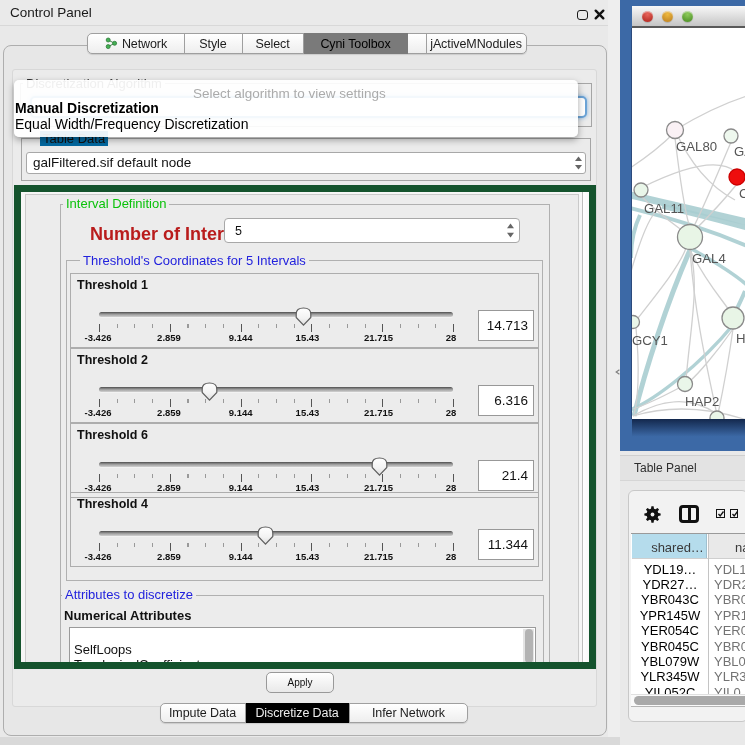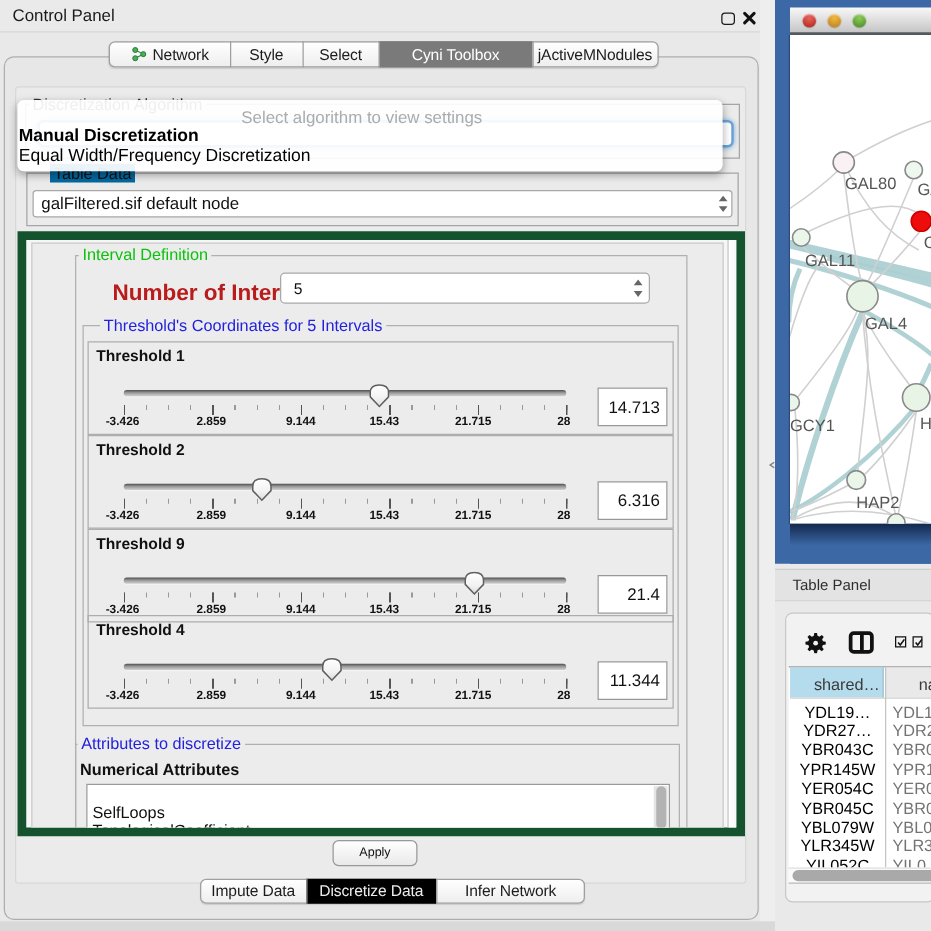--- a/index.html
+++ b/index.html
@@ -27,21 +27,21 @@
 <div class="abs" style="left:12px;top:69px;width:585px;height:638px;background:#ebebeb;border:1px solid #d8d8d8;border-radius:3px"></div>
 <div class="abs" style="left:87px;top:33px;width:440px;height:21px;background:linear-gradient(#ffffff,#eeeeee);border:1px solid #9f9f9f;border-radius:5px;box-shadow:0 1px 1px rgba(0,0,0,0.12)"></div>
 <div class="seg" style="left:88px;top:33px;width:96px;height:21px"><svg width="13" height="13" style="margin-right:4px" viewBox="0 0 13 13">
         <path d="M3.2,3 L9.6,6.3 L3.2,9.6" stroke="#2c7a38" stroke-width="0.9" fill="none"></path>
         <circle cx="3.2" cy="3" r="2" fill="#45b054" stroke="#2c7a38" stroke-width="0.8"></circle>
         <circle cx="3.2" cy="9.6" r="2" fill="#45b054" stroke="#2c7a38" stroke-width="0.8"></circle>
         <circle cx="9.6" cy="6.3" r="2" fill="#45b054" stroke="#2c7a38" stroke-width="0.8"></circle>
       </svg>Network</div>
 <div class="seg" style="left:184px;top:33px;width:58px;height:21px">Style</div>
 <div class="seg" style="left:242px;top:33px;width:61px;height:21px">Select</div>
-<div class="seg" style="left:303px;top:33px;width:123px;height:21px;background:#7a7a7a;color:#ffffff">Cyni Toolbox</div>
+<div class="seg" style="left:303px;top:33px;width:105px;height:21px;background:#7a7a7a;color:#000000">Cyni Toolbox</div>
 <div class="seg" style="left:426px;top:33px;width:100px;height:21px;border-radius:0 5px 5px 0">jActiveMNodules</div>
 <div class="abs" style="left:184px;top:33px;width:1px;height:21px;background:#9f9f9f"></div>
 <div class="abs" style="left:242px;top:33px;width:1px;height:21px;background:#9f9f9f"></div>
 <div class="abs" style="left:303px;top:33px;width:1px;height:21px;background:#9f9f9f"></div>
 <div class="abs" style="left:426px;top:33px;width:1px;height:21px;background:#9f9f9f"></div>
 <div class="abs" style="left:20px;top:83px;width:572px;height:44px;border:1px solid #a5a5a5"></div>
 <div class="gl" style="left:23px;top:76px;color:#333;background:#ebebeb">Discretization Algorithm</div>
 <div class="abs" style="left:30px;top:96px;width:557px;height:22px;background:#fff;border:2px solid #6ba3d6;border-radius:5px;box-shadow:0 0 4px #7fb0dd"></div>
 <div class="abs" style="left:21px;top:138px;width:570px;height:43px;border:1px solid #a5a5a5"></div>
 <div class="gl" style="left:40px;top:131px;color:#111;background:#0369a1">Table Data</div>
@@ -95,21 +95,21 @@
 <div class="ticks"></div>
 <div class="tickl" style="left:27px">-3.426</div>
 <div class="tickl" style="left:98px">2.859</div>
 <div class="tickl" style="left:169.6px">9.144</div>
 <div class="tickl" style="left:236.5px">15.43</div>
 <div class="tickl" style="left:307.5px">21.715</div>
 <div class="tickl" style="left:380px">28</div>
 <div class="valbox">6.316</div>
 </div>
 <div class="thbox" style="top:231px">
-<div class="thtitle">Threshold 9</div>
+<div class="thtitle">Threshold 6</div>
 <div class="track"></div>
 <svg class="abs" style="left:299.5px;top:33px" width="17" height="20">
           <path d="M1.2,7 Q1.2,1 8.5,1 Q15.8,1 15.8,7 L15.8,10.5 L8.5,18.2 L1.2,10.5 Z" fill="url(#tg)" stroke="#5f5f5f" stroke-width="1.2"></path>
         </svg>
 <div class="ticks"></div>
 <div class="tickl" style="left:27px">-3.426</div>
 <div class="tickl" style="left:98px">2.859</div>
 <div class="tickl" style="left:169.6px">9.144</div>
 <div class="tickl" style="left:236.5px">15.43</div>
 <div class="tickl" style="left:307.5px">21.715</div>

